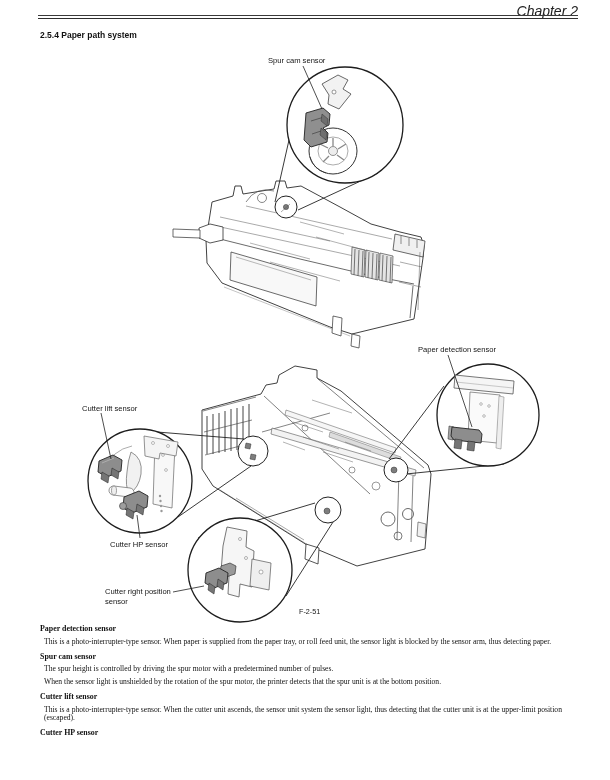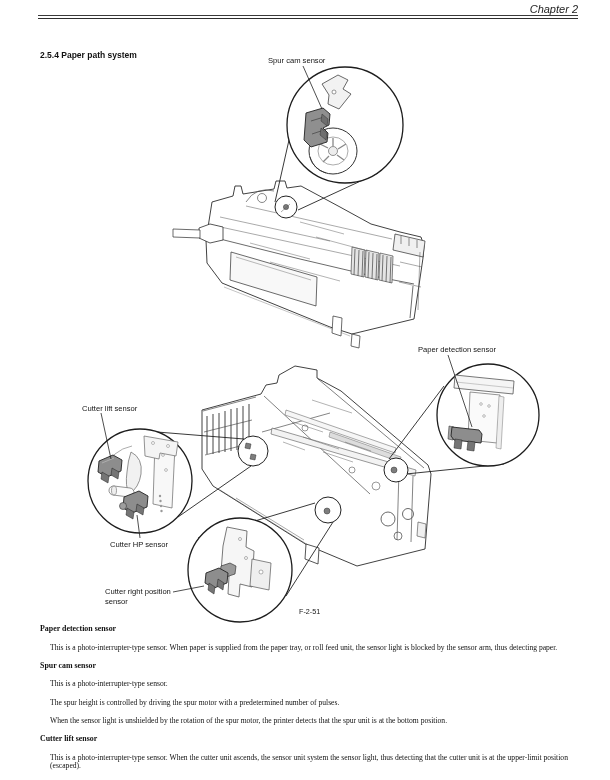--- a/index.html
+++ b/index.html
@@ -1,28 +1,28 @@
 <!DOCTYPE html>
 <html><head>
 <meta charset="utf-8">
 <style>
   html,body{margin:0;padding:0;background:#e8e8e8;}
   .page{position:relative;width:610px;height:780px;background:#ffffff;overflow:hidden;
         font-family:"Liberation Serif",serif;color:#111;}
   .chapter{position:absolute;top:3px;right:32px;font-family:"Liberation Sans",sans-serif;
-           font-style:italic;font-size:11px;color:#222;}
+           font-style:italic;font-size:14px;color:#222;}
   .rule{position:absolute;top:15px;left:38px;width:540px;height:1.6px;
         border-top:1px solid #3a3a3a;border-bottom:1.8px solid #2f2f2f;}
   .title{position:absolute;top:30px;left:40px;font-family:"Liberation Sans",sans-serif;
-         font-weight:bold;font-size:8.5px;color:#111;margin-top:20px;}
+         font-weight:bold;font-size:8.5px;color:#111;}
   svg.figure{position:absolute;top:0;left:0;}
   .textblock{position:absolute;top:625px;left:40px;width:538px;}
   .sec{margin:0 0 7px 0;}
   .sec h3{margin:0;font-size:7.9px;line-height:8.6px;font-weight:bold;font-family:"Liberation Serif",serif;}
-  .sec p{margin:10px;font-size:7.6px;line-height:8.3px;}
+  .sec p{margin:4px;font-size:7.6px;line-height:8.3px;}
   .pagenum{position:absolute;top:786px;right:30px;font-family:Liberation Sans, sans-serif;
            font-size:9.5px;color:#222;}
   text{font-family:"Liberation Sans",sans-serif;font-size:7.6px;fill:#141414;}
   text.cap{font-size:7.2px;}
 </style>
 </head>
 <body>
 
 <div class="page">
 
@@ -198,21 +198,20 @@
   <div class="rule"></div>
   <div class="title">2.5.4 Paper path system</div>
 
   <div class="textblock">
     <div class="sec">
       <h3>Paper detection sensor</h3>
       <p>This is a photo-interrupter-type sensor. When paper is supplied from the paper tray, or roll feed unit, the sensor light is blocked by the sensor arm, thus detecting paper.</p>
     </div>
     <div class="sec">
       <h3>Spur cam sensor</h3>
-      <p>This is a photo-interrupter-type sensor.</p>
       <p>The spur height is controlled by driving the spur motor with a predetermined number of pulses.</p>
       <p>When the sensor light is unshielded by the rotation of the spur motor, the printer detects that the spur unit is at the bottom position.</p>
     </div>
     <div class="sec">
       <h3>Cutter lift sensor</h3>
       <p>This is a photo-interrupter-type sensor. When the cutter unit ascends, the sensor unit system the sensor light, thus detecting that the cutter unit is at the upper-limit position (escaped).</p>
     </div>
     <div class="sec">
       <h3>Cutter HP sensor</h3>
     </div>

